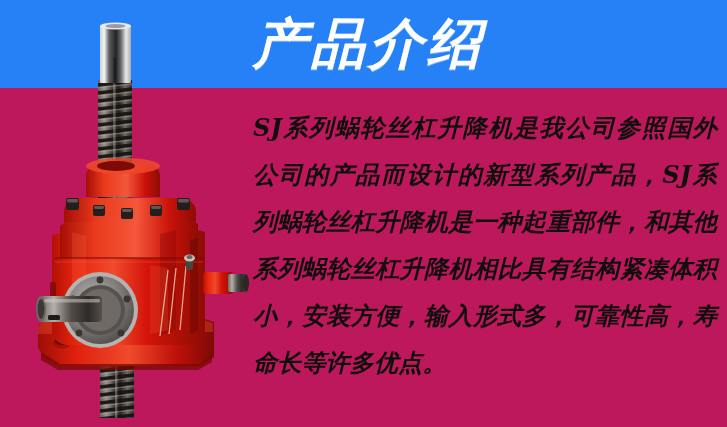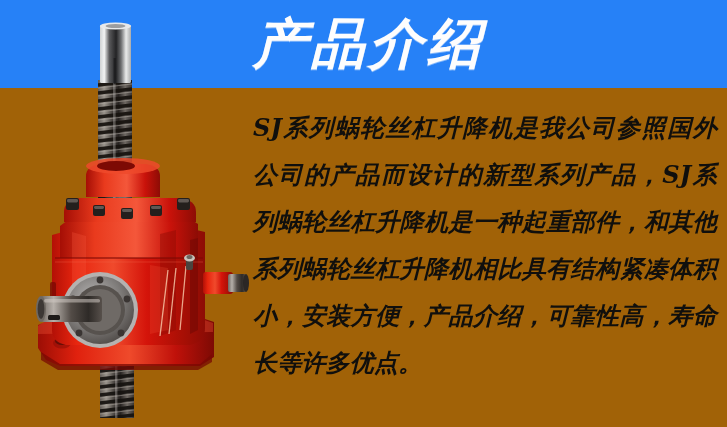--- a/index.html
+++ b/index.html
@@ -10,21 +10,21 @@
     width: 727px;
     height: 427px;
     background: #ffffff;
     font-family: "Liberation Sans", sans-serif;
     overflow: hidden;
   }
   #page {
     position: relative;
     width: 727px;
     height: 427px;
-    background: #a16207;
+    background: #be185d;
     overflow: hidden;
   }
 
   
   #header-banner {
     position: absolute;
     left: 0;
     top: 0;
     width: 727px;
     height: 88px;
@@ -302,15 +302,15 @@
         <ellipse cx="41" cy="309" rx="5" ry="13" fill="#6f6963"></ellipse>
         <ellipse cx="41" cy="309" rx="3.4" ry="10" fill="#3d3835"></ellipse>
 
         <rect x="48" y="315" width="12" height="5" rx="1.5" fill="#1d1a18"></rect>
 
         <rect x="44" y="299" width="56" height="3.5" rx="1.6" fill="#cfc9c2" opacity="0.55"></rect>
       </g>
     </svg>
   </div>
 
-  <div id="description-text">SJ系列蜗轮丝杠升降机是我公司参照国外公司的产品而设计的新型系列产品，SJ系列蜗轮丝杠升降机是一种起重部件，和其他系列蜗轮丝杠升降机相比具有结构紧凑体积小，安装方便，产品介绍，可靠性高，寿命长等许多优点。</div>
+  <div id="description-text">SJ系列蜗轮丝杠升降机是我公司参照国外公司的产品而设计的新型系列产品，SJ系列蜗轮丝杠升降机是一种起重部件，和其他系列蜗轮丝杠升降机相比具有结构紧凑体积小，安装方便，输入形式多，可靠性高，寿命长等许多优点。</div>
 
 </div>
 
 </body></html>

